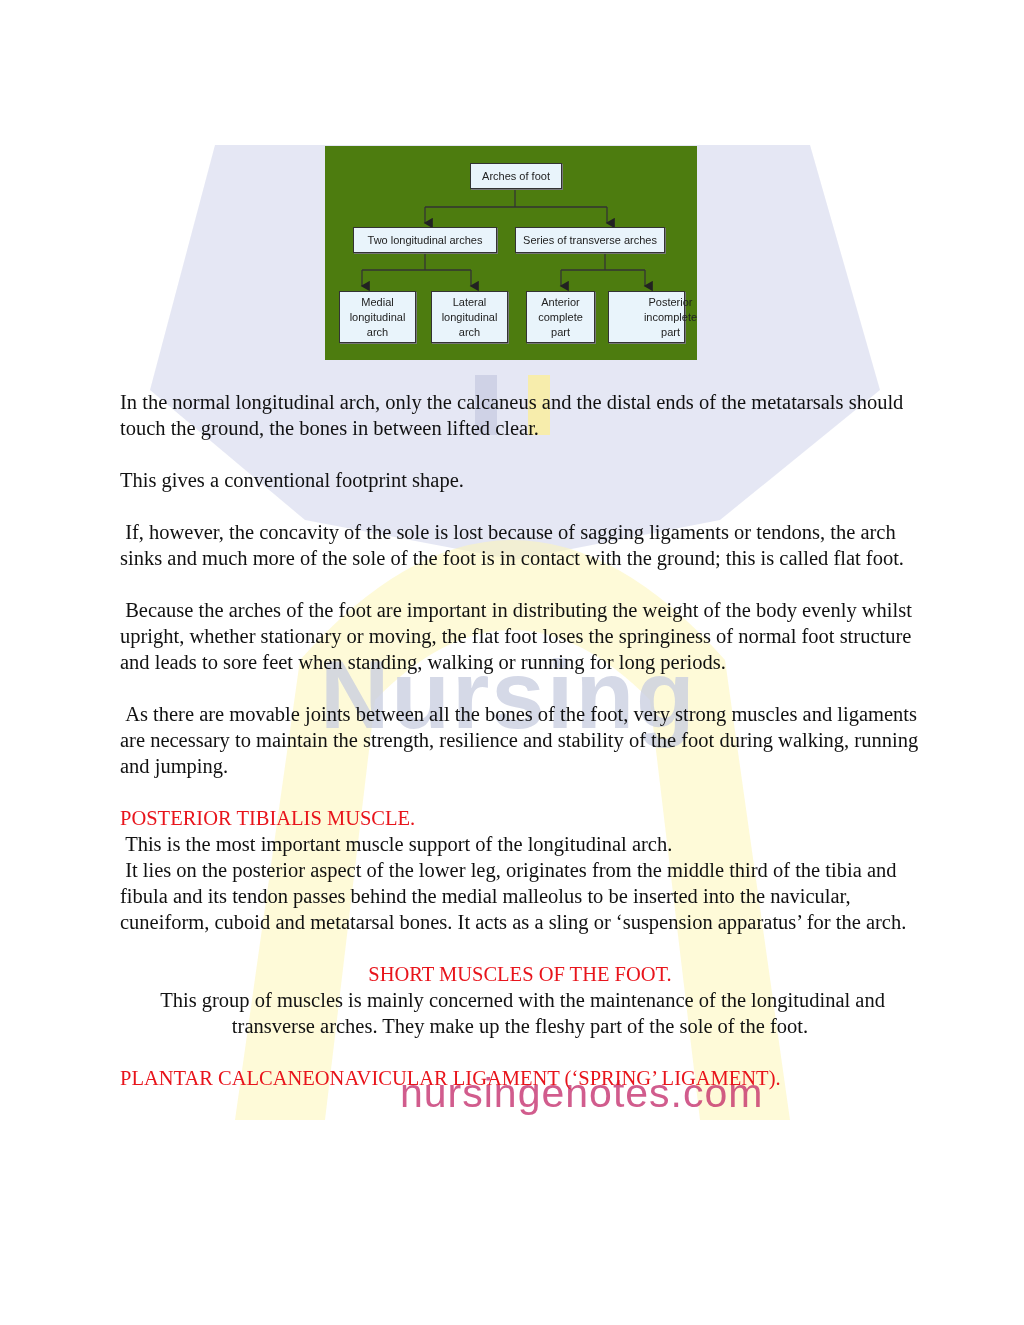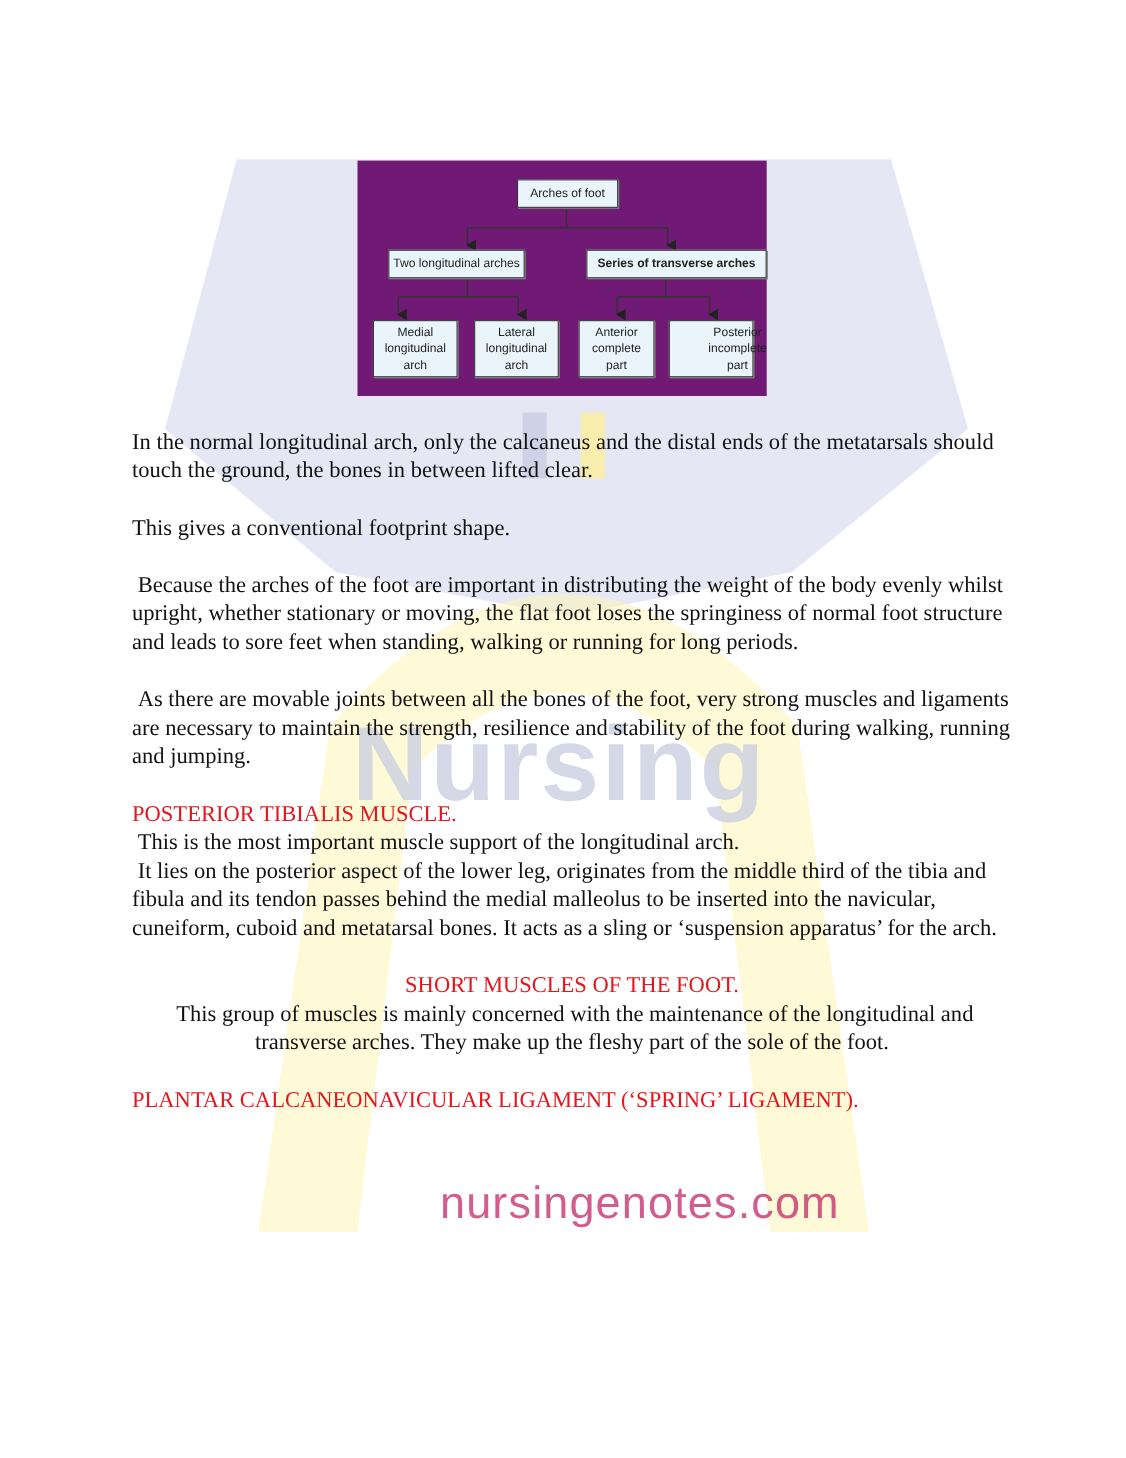--- a/index.html
+++ b/index.html
@@ -44,21 +44,21 @@
       opacity: 0.7;
       letter-spacing: 1px;
     }
     
     .figure {
       position: absolute;
       left: 325px;
       top: 146px;
       width: 372px;
       height: 214px;
-      background: #701a75;
+      background: #4d7c0f;
       z-index: 1;
     }
     .figure svg { position: absolute; left: 0; top: 0; }
     .node {
       position: absolute;
       background: #e9f4fb;
       border: 1.5px solid #333;
       box-shadow: 1px 1px 0 #777;
       font-family: "Liberation Sans", "DejaVu Sans", sans-serif;
       font-size: 11px;
@@ -130,24 +130,24 @@
       <line x1="236" y1="124" x2="320" y2="124"></line>
       <line x1="236" y1="124" x2="236" y2="140" marker-end="url(#arr)"></line>
       <line x1="320" y1="124" x2="320" y2="140" marker-end="url(#arr)"></line>
     </g>
   </svg>
 
   <div class="node" style="left:145px; top:17px; width:92px; height:26px;">
     <span>Arches of foot</span>
   </div>
 
-  <div class="node" style="left:28px; top:81px; width:124px; height:26px;">
+  <div class="node" style="left:28px; top:81px; width:144px; height:26px;">
     <span>Two longitudinal arches</span>
   </div>
-  <div class="node" style="left:208px; top:81px; width:164px; height:26px;font-weight:bold;">
+  <div class="node" style="left:190px; top:81px; width:150px; height:26px;">
     <span>Series of transverse arches</span>
   </div>
 
   <div class="node" style="left:14px; top:145px; width:77px; height:52px; flex-direction:column;">
     <span>Medial</span>
     <span>longitudinal</span>
     <span>arch</span>
   </div>
   <div class="node" style="left:106px; top:145px; width:77px; height:52px; flex-direction:column;">
     <span>Lateral</span>
@@ -162,20 +162,21 @@
   <div class="node" style="left:283px; top:145px; width:77px; height:52px; flex-direction:column;padding-left:48px;">
     <span>Posterior</span>
     <span>incomplete</span>
     <span>part</span>
   </div>
 </div>
 
 <div class="content">
   <p>In the normal longitudinal arch, only the calcaneus and the distal ends of the metatarsals should touch the ground, the bones in between lifted clear.</p>
   <p>This gives a conventional footprint shape.</p>
+  <p style="white-space:pre-wrap;"> If, however, the concavity of the sole is lost because of sagging ligaments or tendons, the arch sinks and much more of the sole of the foot is in contact with the ground; this is called flat foot.</p>
   <p style="white-space:pre-wrap;"> Because the arches of the foot are important in distributing the weight of the body evenly whilst upright, whether stationary or moving, the flat foot loses the springiness of normal foot structure and leads to sore feet when standing, walking or running for long periods.</p>
   <p style="white-space:pre-wrap;"> As there are movable joints between all the bones of the foot, very strong muscles and ligaments are necessary to maintain the strength, resilience and stability of the foot during walking, running and jumping.</p>
 
   <div style="margin-bottom:26px;">
     <p class="heading tight">POSTERIOR TIBIALIS MUSCLE.</p>
     <p class="tight" style="white-space:pre-wrap;"> This is the most important muscle support of the longitudinal arch.</p>
     <p class="tight" style="white-space:pre-wrap;"> It lies on the posterior aspect of the lower leg, originates from the middle third of the tibia and fibula and its tendon passes behind the medial malleolus to be inserted into the navicular, cuneiform, cuboid and metatarsal bones. It acts as a sling or ‘suspension apparatus’ for the arch.</p>
   </div>
 
   <div style="margin-bottom:26px;text-align:center;">

